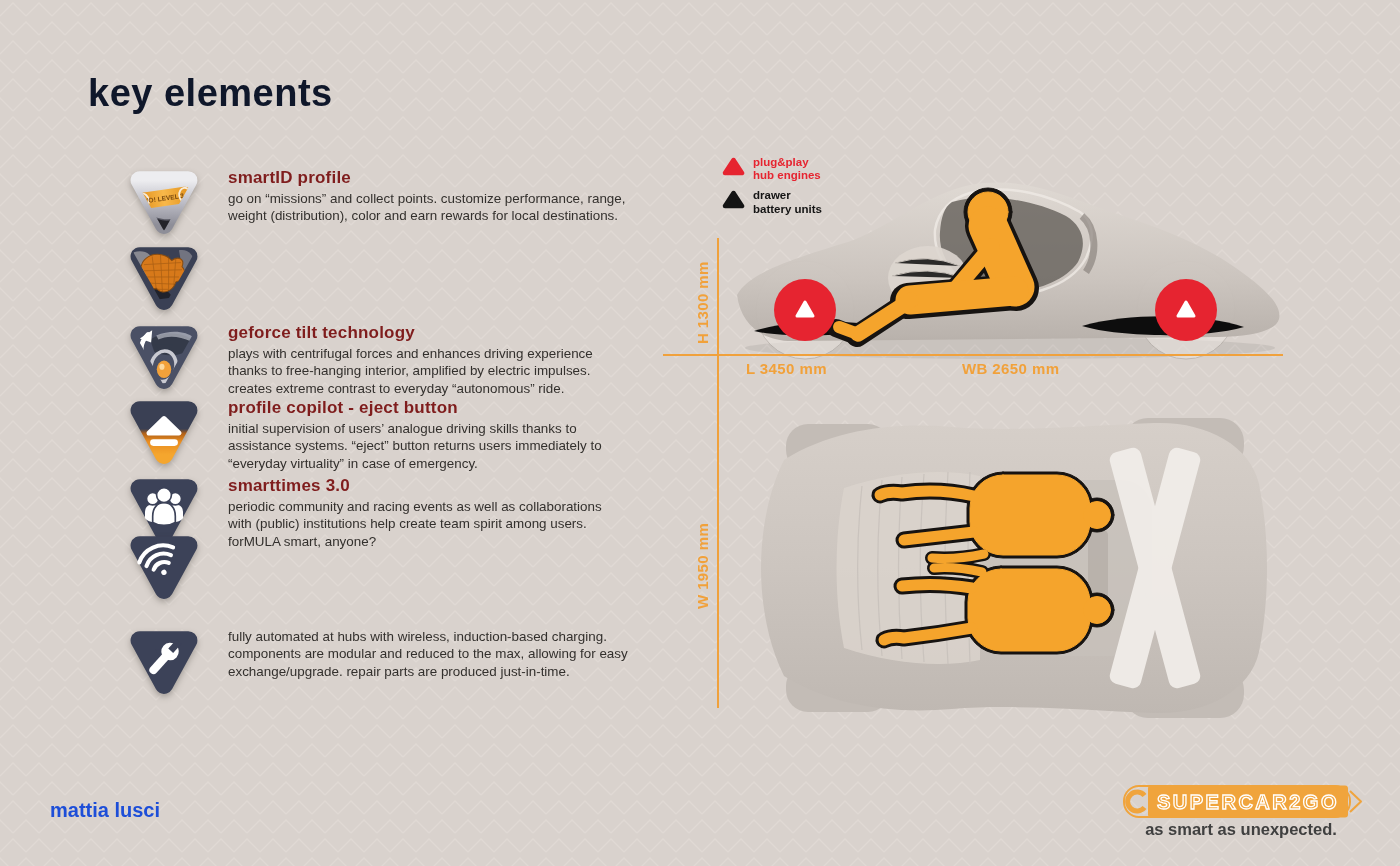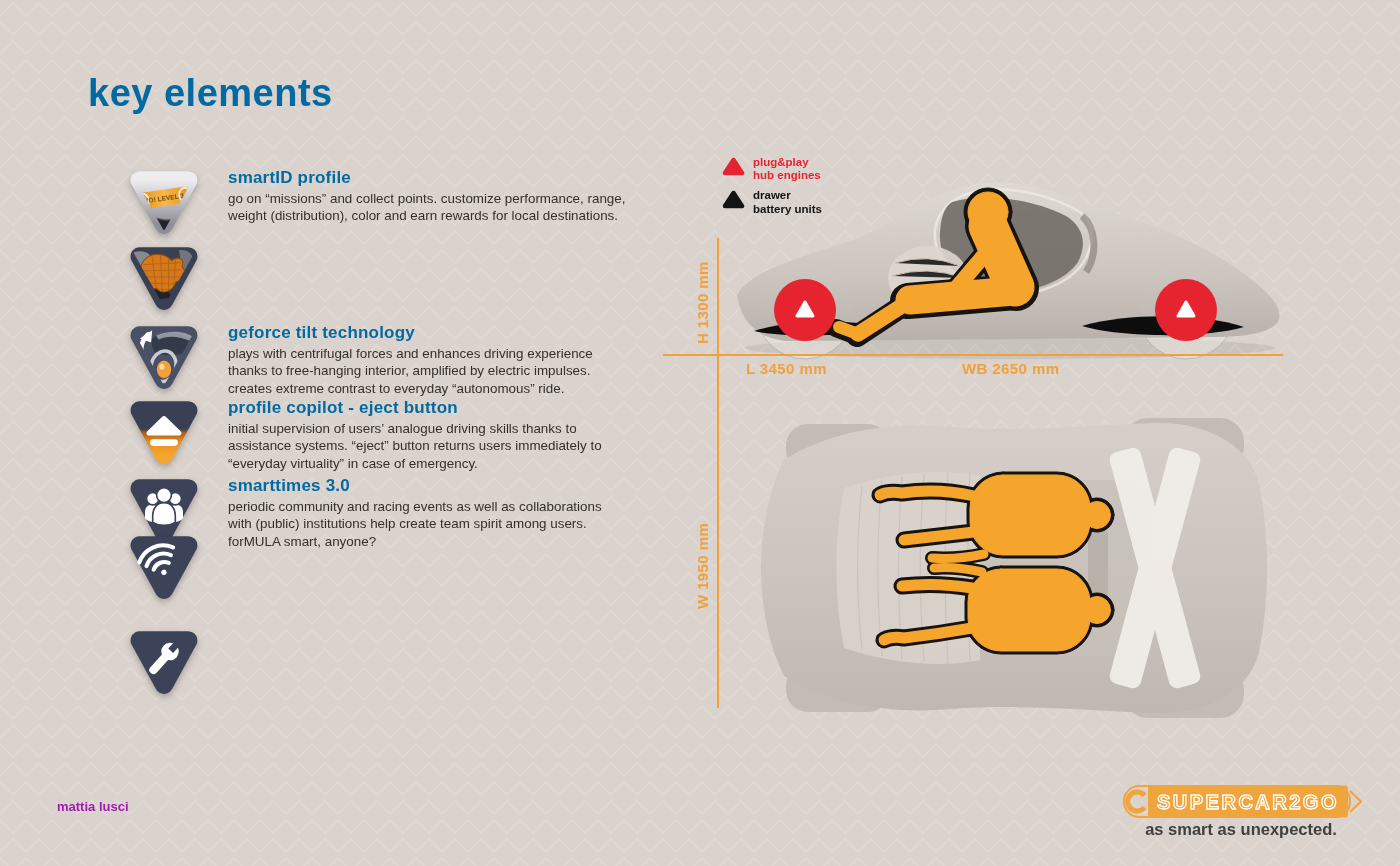--- a/index.html
+++ b/index.html
@@ -2,28 +2,28 @@
 <html><head>
 <meta charset="utf-8">
 <style>
   * { margin:0; padding:0; box-sizing:border-box; }
   html,body { width:1400px; height:866px; }
   body { font-family:"Liberation Sans","DejaVu Sans",sans-serif; }
   #page { position:relative; width:1400px; height:866px; background:#D9D2CD; overflow:hidden; }
   #bg-pattern { position:absolute; inset:0; opacity:.55; }
 
   
-  .page-title { position:absolute; left:88px; top:72px; font-size:38px; font-weight:800; color:#0369a1; letter-spacing:.5px; }
+  .page-title { position:absolute; left:88px; top:72px; font-size:38px; font-weight:800; color:#0f172a; letter-spacing:.5px; }
 
   
   .feature { position:absolute; left:125px; width:500px; }
   .feature .f-icon { position:absolute; left:0; top:-2px; width:78px; height:72px; filter:drop-shadow(0 3px 3px rgba(40,35,30,.3)); }
   .feature.icon-raised .f-icon { top:-20px; }
   .feature .f-text { margin-left:103px; width:400px; }
-  .feature h3 { font-size:17px; font-weight:800; color:#0369a1; margin-bottom:2px; letter-spacing:.2px; }
+  .feature h3 { font-size:17px; font-weight:800; color:#7f1d1d; margin-bottom:2px; letter-spacing:.2px; }
   .feature p { font-size:13.4px; line-height:1.3; color:#33302D; }
 
   
   .legend { position:absolute; left:722px; top:156px; }
   .legend-row { display:flex; align-items:flex-start; margin-bottom:7px; }
   .legend-row svg { margin-right:8px; margin-top:1px; }
   .legend-label { font-size:11.5px; font-weight:700; line-height:1.15; }
   .legend-label.red { color:#E62430; }
   .legend-label.black { color:#141414; }
 
@@ -33,21 +33,21 @@
   .dim-h { left:663px; top:354px; width:620px; height:2px; }
   .dim-label { position:absolute; color:#F1A13A; font-weight:700; font-size:15px; letter-spacing:.4px; }
   .dim-vert { writing-mode:vertical-rl; transform:rotate(180deg); text-align:center; left:694px; }
   .dim-h-label { top:360px; }
 
   
   .side-view { position:absolute; left:730px; top:168px; }
   .top-view  { position:absolute; left:752px; top:402px; }
 
   
-  .author { position:absolute; left:50px; top:799px; font-size:13px; font-weight:800; color:#a21caf;margin-left:7px; }
+  .author { position:absolute; left:50px; top:799px; font-size:20px; font-weight:800; color:#1d4ed8; }
   .brand-logo { position:absolute; left:1118px; top:784px; }
   .tagline { position:absolute; left:1118px; top:820px; width:246px; text-align:center; font-size:16.5px; font-weight:800; color:#404040; }
 </style>
 </head>
 <body>
 
 <div id="page">
 
   <svg id="bg-pattern" width="1400" height="866">
     <defs>
@@ -188,20 +188,21 @@
     <div class="feature" style="top:628px">
       <svg class="f-icon" viewBox="0 0 75 70">
         <path d="M14 14 L61 14 L37.5 57 Z" fill="#3C4258" stroke="#3C4258" stroke-width="18" stroke-linejoin="round"></path>
         <g transform="translate(36,33) rotate(42)">
           <circle cx="0" cy="-11" r="8.5" fill="#FFFFFF"></circle>
           <rect x="-3.2" y="-24" width="6.4" height="12" fill="#3C4258"></rect>
           <rect x="-4" y="-7" width="8" height="24" rx="4" fill="#FFFFFF"></rect>
         </g>
       </svg>
       <div class="f-text">
+        <p>fully automated at hubs with wireless, induction-based charging. components are modular and reduced to the max, allowing for easy exchange/upgrade. repair parts are produced just-in-time.</p>
       </div>
     </div>
   </div>
 
   <div class="legend">
     <div class="legend-row">
       <svg width="23" height="19" viewBox="0 0 23 19">
         <path d="M11.5 3 L20 16 L3 16 Z" fill="#E62430" stroke="#E62430" stroke-width="4.5" stroke-linejoin="round"></path>
       </svg>
       <div class="legend-label red">

